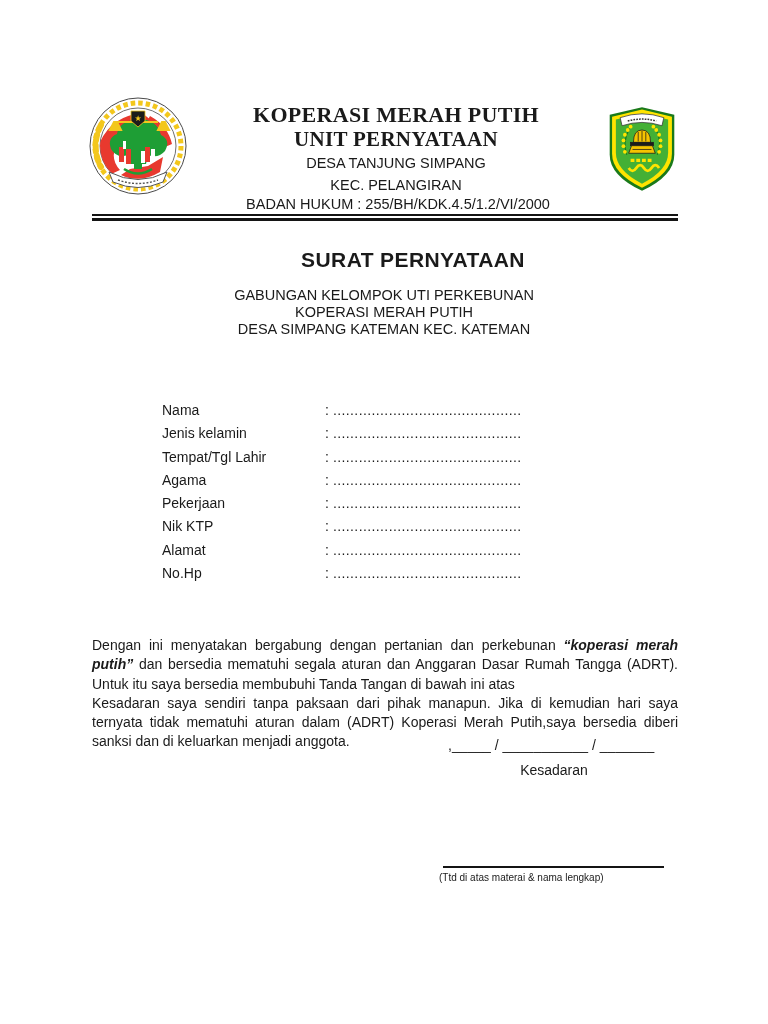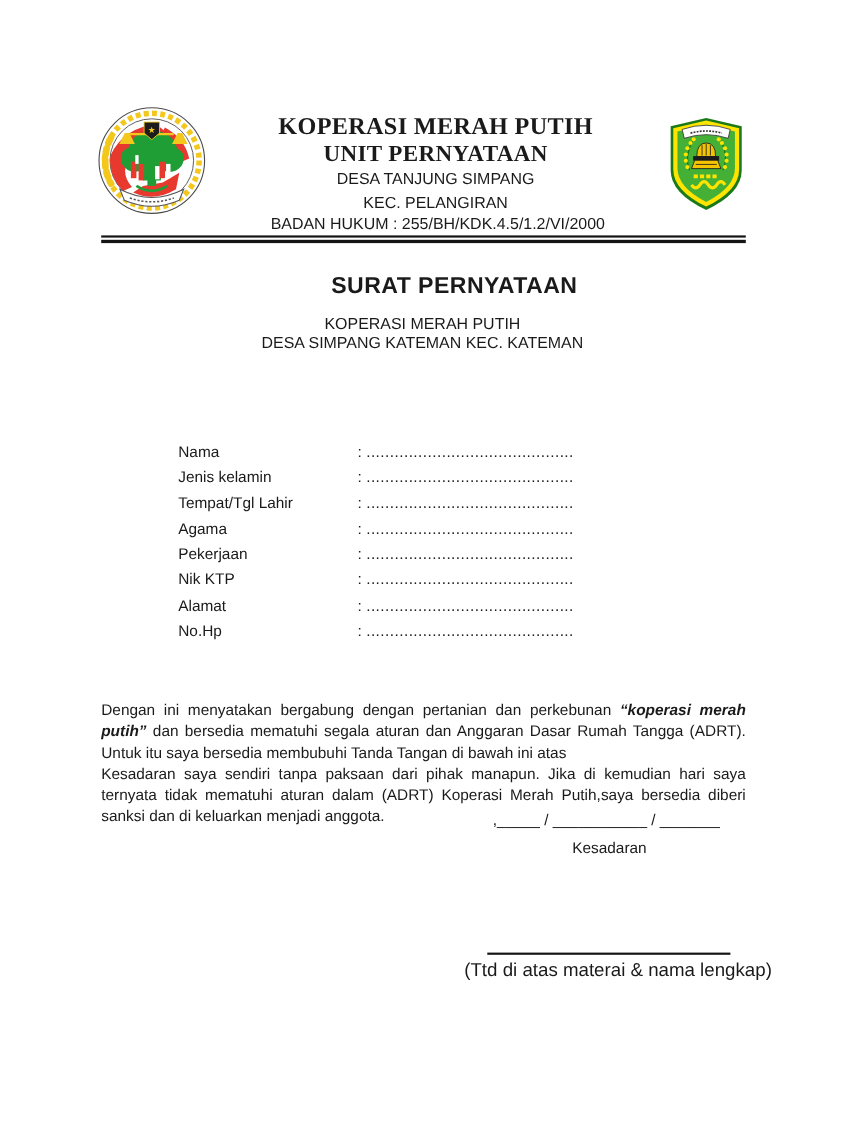--- a/index.html
+++ b/index.html
@@ -30,21 +30,21 @@
   .field-label{width:163px;flex:0 0 auto;}
   .field-colon{flex:0 0 auto;}
   .field-dots{flex:0 0 auto;margin-left:4px;letter-spacing:0.4px;white-space:nowrap;}
   .para-block{position:absolute;top:636px;left:92px;width:586px;font-size:14px;line-height:19.3px;}
   .para-block p{margin:0;text-align:justify;}
   .bold-italic{font-weight:bold;font-style:italic;}
   
   .date-line{position:absolute;top:737px;left:448px;font-size:14px;white-space:pre;}
   .approve-label{position:absolute;top:762px;left:448px;width:212px;text-align:center;font-size:14px;}
   .sig-line{position:absolute;top:866px;left:443px;width:221px;border-top:2px solid #141414;}
-  .sig-caption{position:absolute;top:872px;left:422px;font-size:17px;}
+  .sig-caption{position:absolute;top:872px;left:439px;font-size:10px;}
 </style>
 </head>
 <body>
 
 <div class="page">
 
   <div class="header-row">
 
     <span class="logo-left">
       <svg viewBox="0 0 100 100" width="100" height="100" aria-hidden="true">
@@ -146,20 +146,21 @@
         <path d="M26,66 q4,6 8,0 q4,-6 8,0 q4,6 8,0 q4,-6 8,0" fill="none" stroke="#ffe400" stroke-width="3"></path>
       </svg>
     </span>
   </div>
 
   <div class="legal-line">BADAN HUKUM : 255/BH/KDK.4.5/1.2/VI/2000</div>
   <div class="double-rule"></div>
 
   <div class="doc-title">SURAT PERNYATAAN</div>
   <div class="doc-subtitle">
+    <div>GABUNGAN KELOMPOK UTI PERKEBUNAN</div>
     <div>KOPERASI MERAH PUTIH</div>
     <div>DESA SIMPANG KATEMAN KEC. KATEMAN</div>
   </div>
 
 
   <div class="fields">
     <div class="field-row">
       <span class="field-label">Nama</span>
       <span class="field-colon">:</span>
       <span class="field-dots">............................................</span>

